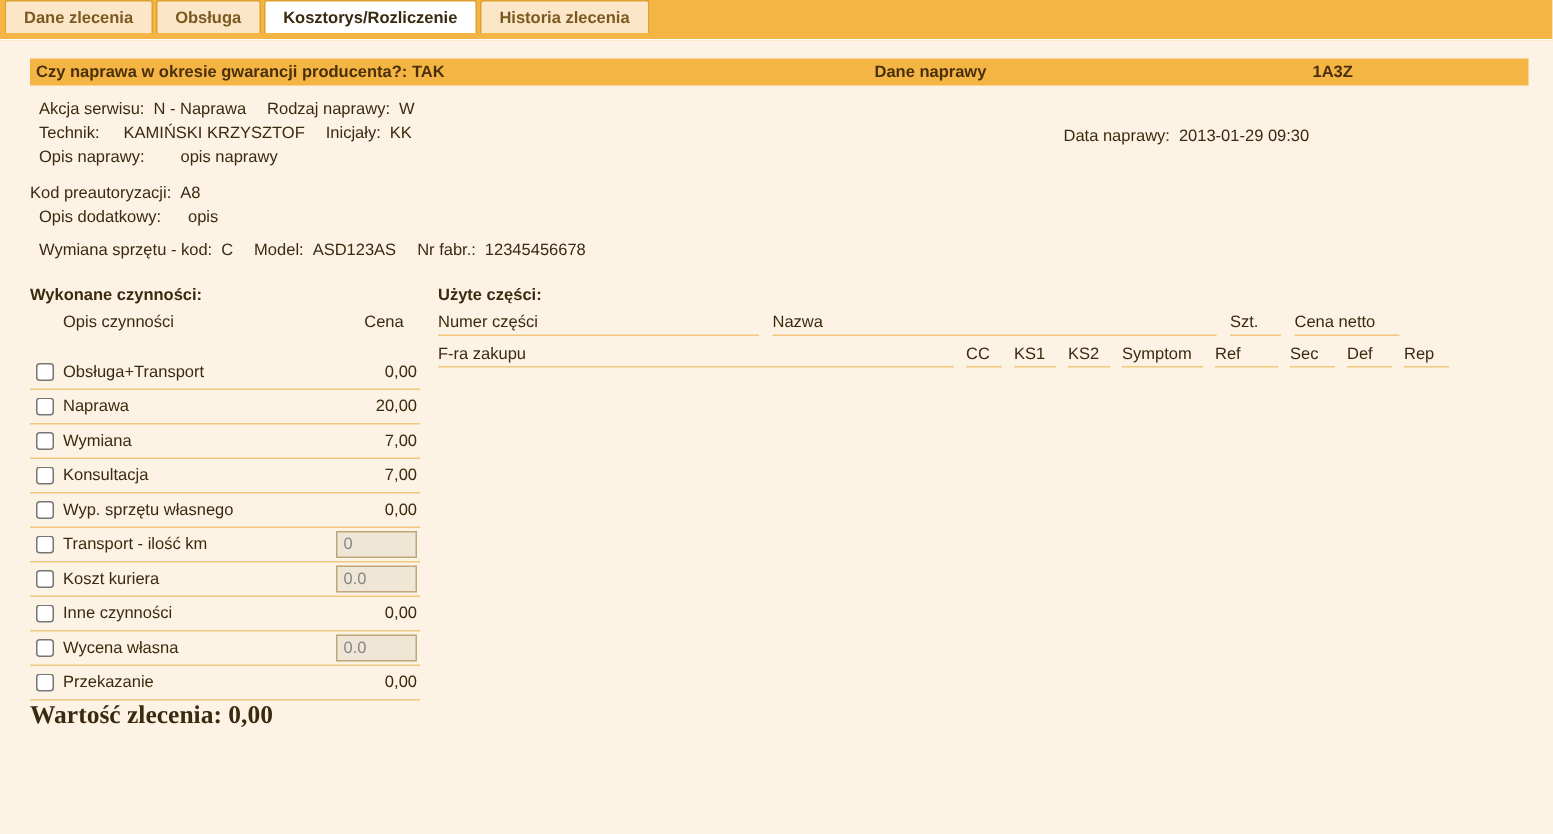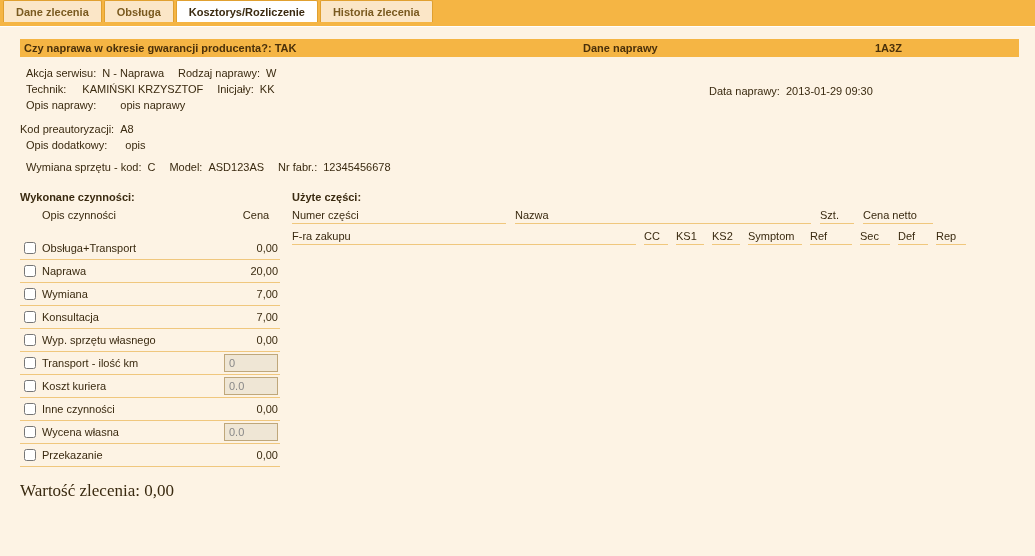--- a/index.html
+++ b/index.html
@@ -25,21 +25,21 @@
 .head-row .opcena{width:48px;text-align:center}
 .arow{display:flex;align-items:center;height:22px;border-bottom:1px solid #f0c77d}
 .arow .ck{width:20px;display:flex;justify-content:center}
 .arow .ck input{margin:0;width:12px;height:12px}
 .arow .nm{flex:1;padding-left:2px}
 .arow .pr{width:60px;text-align:right;padding-right:2px}
 .arow input[type=text]{width:44px;height:16px;border:1px solid #bfa77a;background:#efe6d5;color:#888;font-size:11px;text-align:left;padding:0 4px}
 .parts-head{display:flex;gap:1px;border-bottom:0}
 .ph{color:#3a2a10;border-bottom:1px solid #f0c77d;padding-bottom:2px;margin-right:8px}
 .parts-head2{display:flex;margin-top:6px}
-.total{font-family:Georgia,serif;font-weight:normal;font-size:17px;margin-top:14px}
+.total{font-family:Georgia,serif;font-weight:bold;font-size:17px;}
 </style>
 </head>
 <body>
 
 <div class="wrap">
   <div class="tabsbar">
     <div class="tab">Dane zlecenia</div>
     <div class="tab">Obsługa</div>
     <div class="tab active">Kosztorys/Rozliczenie</div>
     <div class="tab">Historia zlecenia</div>

